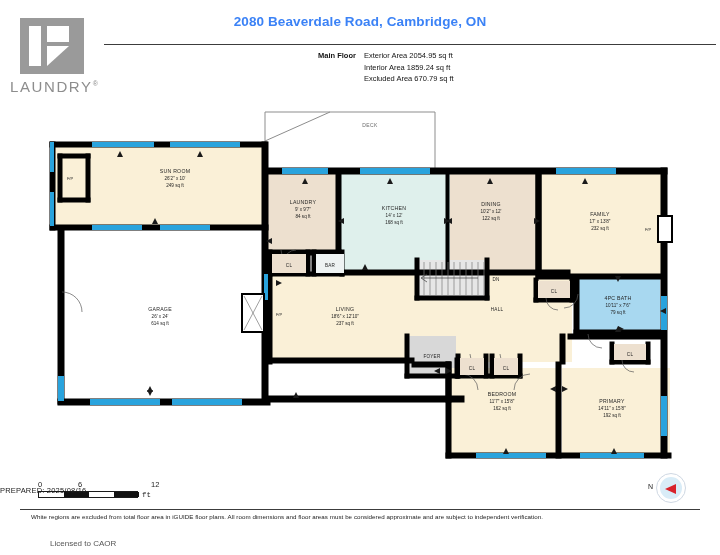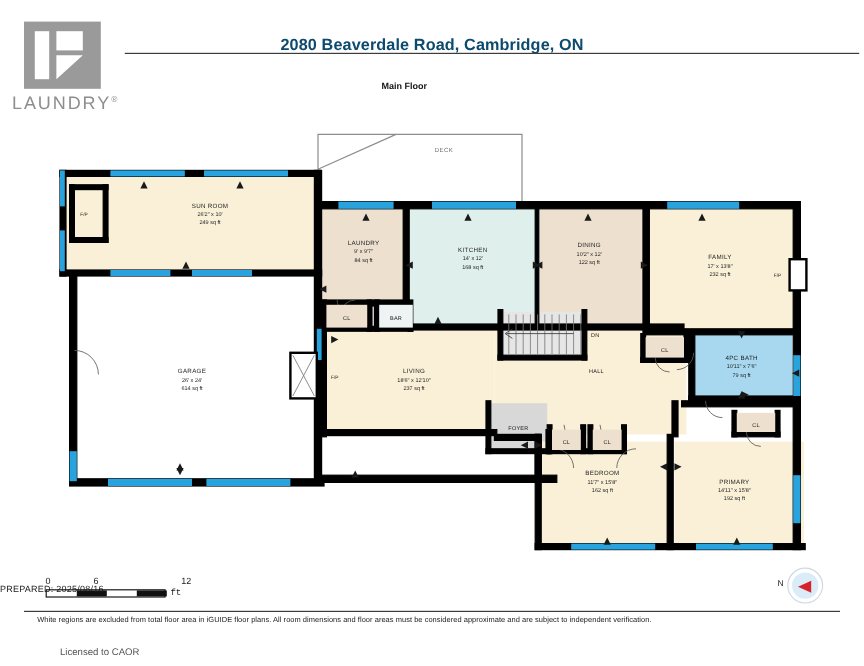--- a/index.html
+++ b/index.html
@@ -39,32 +39,32 @@
     border-bottom: 20px solid transparent;
   }
   #realtor-logo .word {
     margin-top: 4px; margin-left: 4px;
     font-size: 15px; letter-spacing: 1.6px; color: #8d8d8d;
     font-family: "Liberation Sans", sans-serif;
   }
   #realtor-logo .word sup { font-size: 7px; }
 
   #title {
-    position: absolute; left: 180px; top: 30px; width: 360px;
+    position: absolute; left: 180px; top: 14px; width: 360px;
     text-align: center;
-    font-size: 13.5px; font-weight: bold; color: #0c4a6e;
+    font-size: 13.5px; font-weight: bold; color: #3b82f6;
     letter-spacing: .1px;
   }
   #header-rule {
     position: absolute; left: 104px; top: 44px; width: 612px;
     border-top: 1px solid #3c3c3c;
   }
   #summary {
     position: absolute; left: 318px; top: 50px;
-    display: flex; gap: 8px; margin-top: 16px;
+    display: flex; gap: 8px;
   }
   #summary .lbl { font-size: 7.5px; font-weight: bold; color: #141414; padding-top: 1px; }
   #summary .vals { font-size: 7.5px; color: #141414; line-height: 11.5px; }
 
   
   #plan { position: absolute; left: 0; top: 96px; width: 720px; height: 372px; }
   #plan svg { display: block; }
 
   .rm-label { font-family: "Liberation Sans", sans-serif; fill: #1f1f1f; text-anchor: middle; }
   .rm-name { font-size: 5.2px; letter-spacing: .25px; }
@@ -135,20 +135,25 @@
         <div class="cut3"></div>
     </div>
     <div class="word"><span>LAUNDRY</span><sup>®</sup></div>
   </div>
 
   <div id="title">2080 Beaverdale Road, Cambridge, ON</div>
   <div id="header-rule"></div>
 
   <div id="summary">
     <div class="lbl">Main Floor</div>
+    <div class="vals">
+      <div>Exterior Area 2054.95 sq ft</div>
+      <div>Interior Area 1859.24 sq ft</div>
+      <div>Excluded Area 670.79 sq ft</div>
+    </div>
   </div>
 
   <div id="plan">
   <svg width="720" height="372" viewBox="0 0 720 372" xmlns="http://www.w3.org/2000/svg">
 
     <g>
       <path d="M265,16 L265,45 L310,45 L330,16 Z" fill="none"></path>
       <polyline points="265,45 265,16 435,16 435,100" fill="none" stroke="#8d8d8d" stroke-width="1"></polyline>
       <polyline points="265,45 330,16" fill="none" stroke="#8d8d8d" stroke-width="1"></polyline>
       <polyline points="265,45 265,100" fill="none" stroke="#8d8d8d" stroke-width="1"></polyline>

